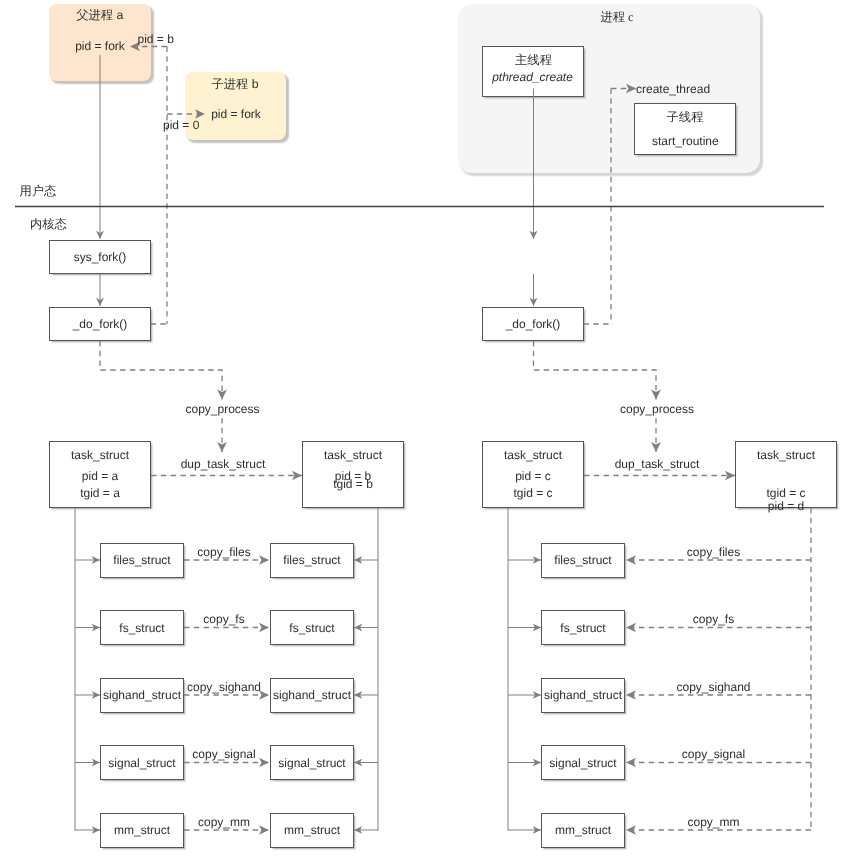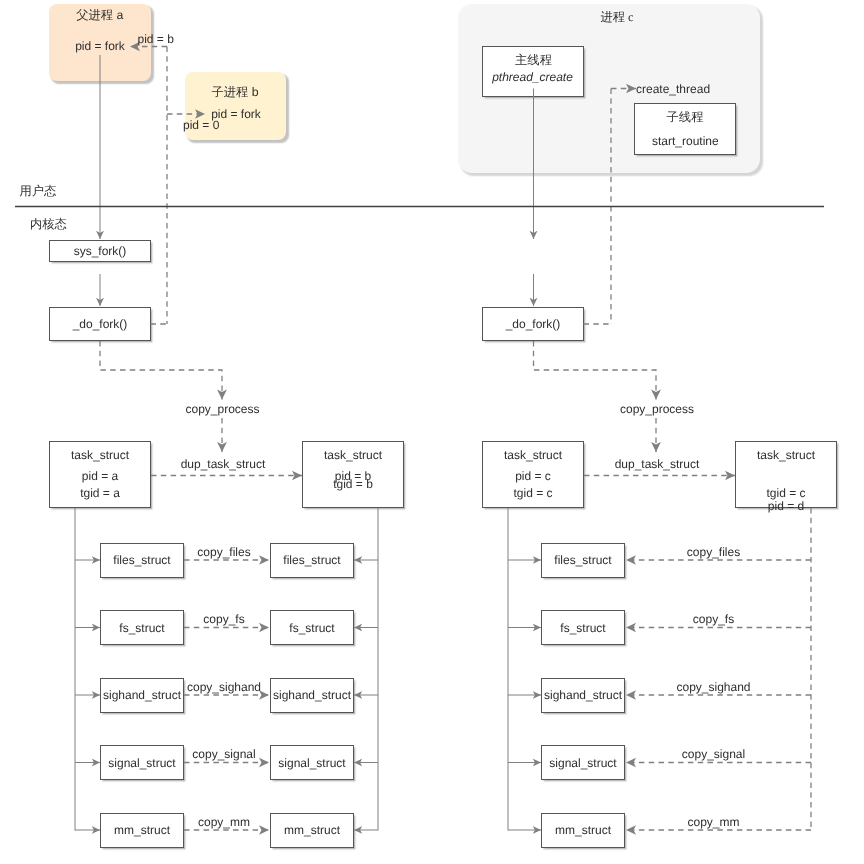--- a/index.html
+++ b/index.html
@@ -81,34 +81,34 @@
 <line x1="508" y1="830.0" x2="541" y2="830.0" stroke="#808080" stroke-width="1.0" marker-end="url(#as)"></line>
 <line x1="811" y1="830.0" x2="626" y2="830.0" stroke="#808080" stroke-width="1.3" stroke-dasharray="5.5,4.3" marker-end="url(#ar)"></line>
 <line x1="15" y1="206.5" x2="824" y2="206.5" stroke="#404040" stroke-width="1.4"></line>
 </svg>
 <div class="node group" style="left:458px;top:4px;width:302px;height:169px;"></div>
 <div class="ctext cjk" style="left:617px;top:16.5px;font-family:Liberation Serif, serif;">进程 c</div>
 <div class="node pround" style="left:49px;top:4px;width:102px;height:77px;background:#fde5ce;"></div>
 <div class="ctext cjk" style="left:99.8px;top:15.3px;">父进程 a</div>
 <div class="ctext sub" style="left:100px;top:46px;">pid = fork</div>
 <div class="node pround" style="left:185px;top:72px;width:101px;height:68px;background:#fef2d1;"></div>
-<div class="ctext cjk" style="left:235px;top:84px;margin-top:8px;">子进程 b</div>
+<div class="ctext cjk" style="left:235px;top:84px;">子进程 b</div>
 <div class="ctext sub" style="left:236px;top:114px;">pid = fork</div>
 <div class="node rect" style="left:482px;top:46px;width:102px;height:51px;"></div>
 <div class="ctext cjk" style="left:533.5px;top:59.7px;">主线程</div>
 <div class="ctext sub" style="left:532.5px;top:77px;font-style:italic;">pthread_create</div>
 <div class="node rect" style="left:634px;top:103px;width:102px;height:52px;"></div>
 <div class="ctext cjk" style="left:685px;top:117px;">子线程</div>
 <div class="ctext sub" style="left:685.3px;top:140.5px;">start_routine</div>
 <div class="tlabel lb" style="left:137.5px;top:45.5px;">pid = b</div>
-<div class="tlabel lb" style="left:183px;top:132px;">pid = 0</div>
+<div class="tlabel lb" style="left:163px;top:132px;">pid = 0</div>
 <div class="tlabel lt" style="left:636px;top:89px;">create_thread</div>
 <div class="tlabel cjk" style="left:19.5px;top:183px;">用户态</div>
 <div class="tlabel cjk" style="left:30px;top:216px;">内核态</div>
-<div class="node rect" style="left:49px;top:240px;width:102px;height:22px;">
+<div class="node rect" style="left:49px;top:240px;width:102px;height:34px;">
       <div class="sub">sys_fork()</div>
     </div>
 <div class="node rect" style="left:49px;top:307px;width:102px;height:34px;">
       <div class="sub">_do_fork()</div>
     </div>
 <div class="node rect" style="left:482px;top:307px;width:102px;height:34px;">
       <div class="sub">_do_fork()</div>
     </div>
 <div class="tlabel clab" style="left:222.5px;top:402px;">copy_process</div>
 <div class="tlabel clab" style="left:657px;top:402px;">copy_process</div>

